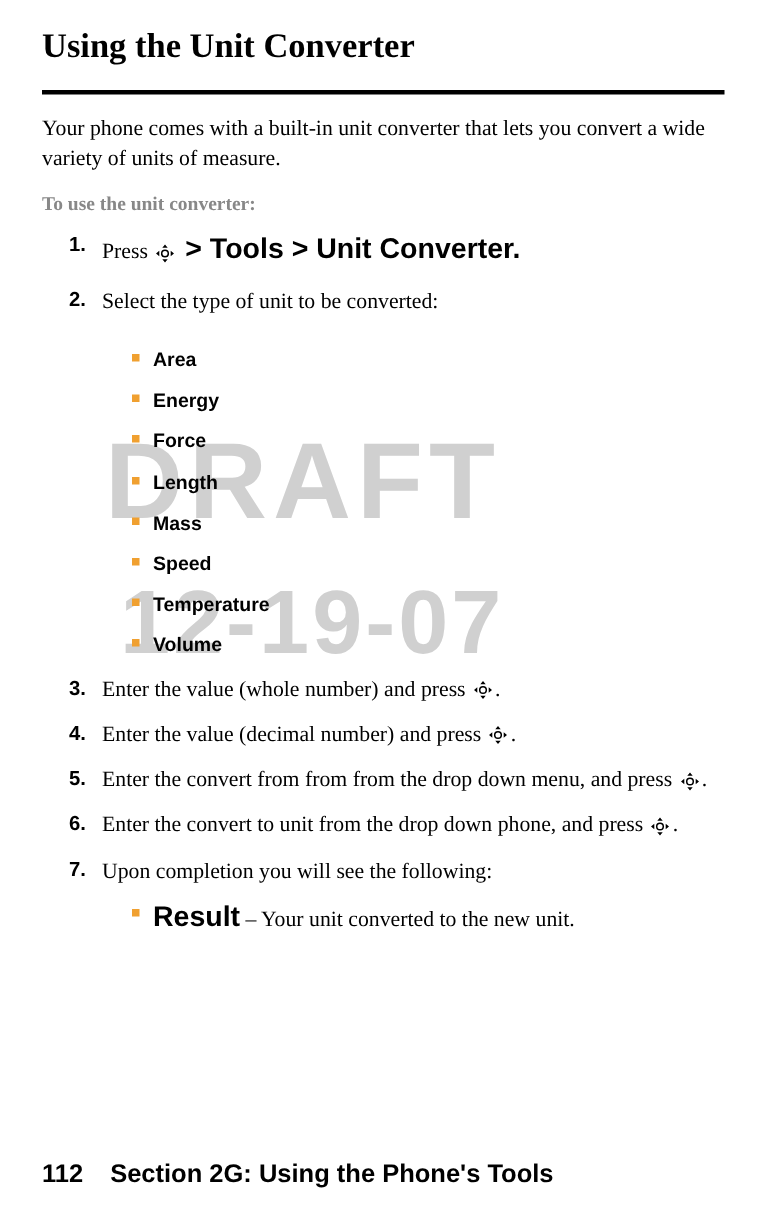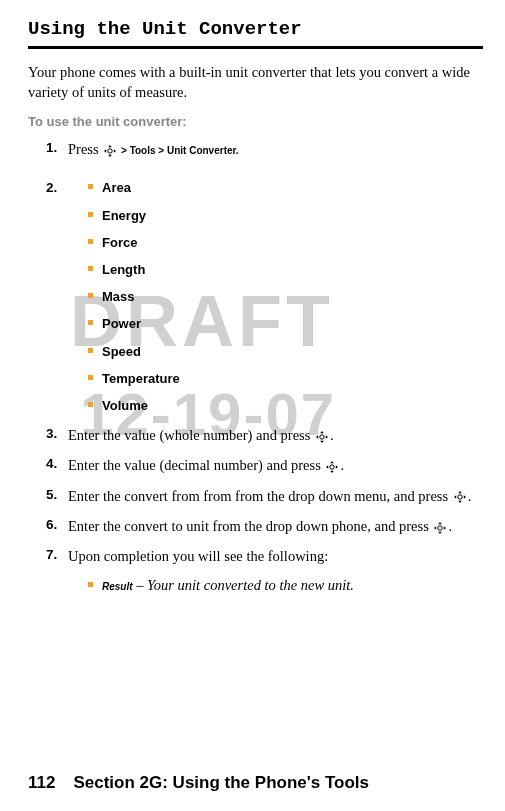--- a/index.html
+++ b/index.html
@@ -31,37 +31,37 @@
     font-size: 60px;
     font-weight: bold;
     color: #d0d0d0;
     font-family: Arial, sans-serif;
     letter-spacing: 2px;
     z-index: 0;
     pointer-events: none;
   }
   .content { position: relative; z-index: 1; }
   h1 {
-    font-family: Liberation Mono, monospace;
-    font-size: 19px;
-    font-weight: bold;
-    margin-bottom: 6px;
+    font-family: Liberation Serif, serif;
+    font-size: 23px;
+    font-weight: bold;
+    margin-bottom: 16px;
   }
   .hr {
     border: none;
     border-top: 3px solid #000;
     margin-bottom: 14px;
   }
   .intro {
     font-size: 14.5px;
     line-height: 1.35;
     margin-bottom: 12px;
   }
   .subhead {
-    font-family: Liberation Sans, sans-serif;
+    font-family: Liberation Serif, serif;
     font-size: 13px;
     font-weight: bold;
     color: #888;
     margin-bottom: 10px;
   }
   ol.steps {
     list-style: none;
     padding-left: 18px;
   }
   ol.steps > li {
@@ -75,21 +75,21 @@
     position: absolute;
     left: 0;
     top: 0;
     font-family: Arial, Helvetica, sans-serif;
     font-weight: bold;
     font-size: 13.5px;
   }
   .boldsan {
     font-family: Arial, Helvetica, sans-serif;
     font-weight: bold;
-    font-size: 10px;
+    font-size: 19px;
   }
   ul.sub {
     list-style: none;
     padding-left: 20px;
     margin-top: 20px;
   }
   ul.sub > li {
     font-family: Arial, Helvetica, sans-serif;
     font-weight: bold;
     font-size: 13px;
@@ -111,21 +111,20 @@
     padding-left: 20px;
     margin-top: 8px;
   }
   ul.sub2 > li {
     font-size: 14.5px;
     margin-bottom: 25px;
     position: relative;
     padding-left: 14px;
     font-family: Georgia, serif;
     font-weight: normal;
-    font-style: italic;
   }
   ul.sub2 > li::before {
     content: "";
     position: absolute;
     left: 0;
     top: 7px;
     width: 5px;
     height: 5px;
     background: #f0a030;
   }
@@ -168,27 +167,27 @@
     <li>
       <span class="num">1.</span>
       <span>Press </span><span class="navkey"><svg viewBox="0 0 14 14">
             <circle cx="7" cy="7" r="2.2" fill="none" stroke="#000" stroke-width="1"></circle>
             <path d="M7 1 L5.2 3.2 L8.8 3.2 Z M7 13 L5.2 10.8 L8.8 10.8 Z M1 7 L3.2 5.2 L3.2 8.8 Z M13 7 L10.8 5.2 L10.8 8.8 Z" fill="#000"></path>
           </svg></span><span class="boldsan"> &gt; Tools &gt; Unit Converter.</span>
     </li>
 
     <li>
       <span class="num">2.</span>
+      <span>Select the type of unit to be converted:</span>
       <ul class="sub">
         <li>Area</li>
         <li>Energy</li>
         <li>Force</li>
         <li>Length</li>
         <li>Mass</li>
-        <li>Power</li>
         <li>Speed</li>
         <li>Temperature</li>
         <li>Volume</li>
       </ul>
     </li>
 
     <li>
       <span class="num">3.</span>
       <span>Enter the value (whole number) and press </span><span class="navkey"><svg viewBox="0 0 14 14">
             <circle cx="7" cy="7" r="2.2" fill="none" stroke="#000" stroke-width="1"></circle>

